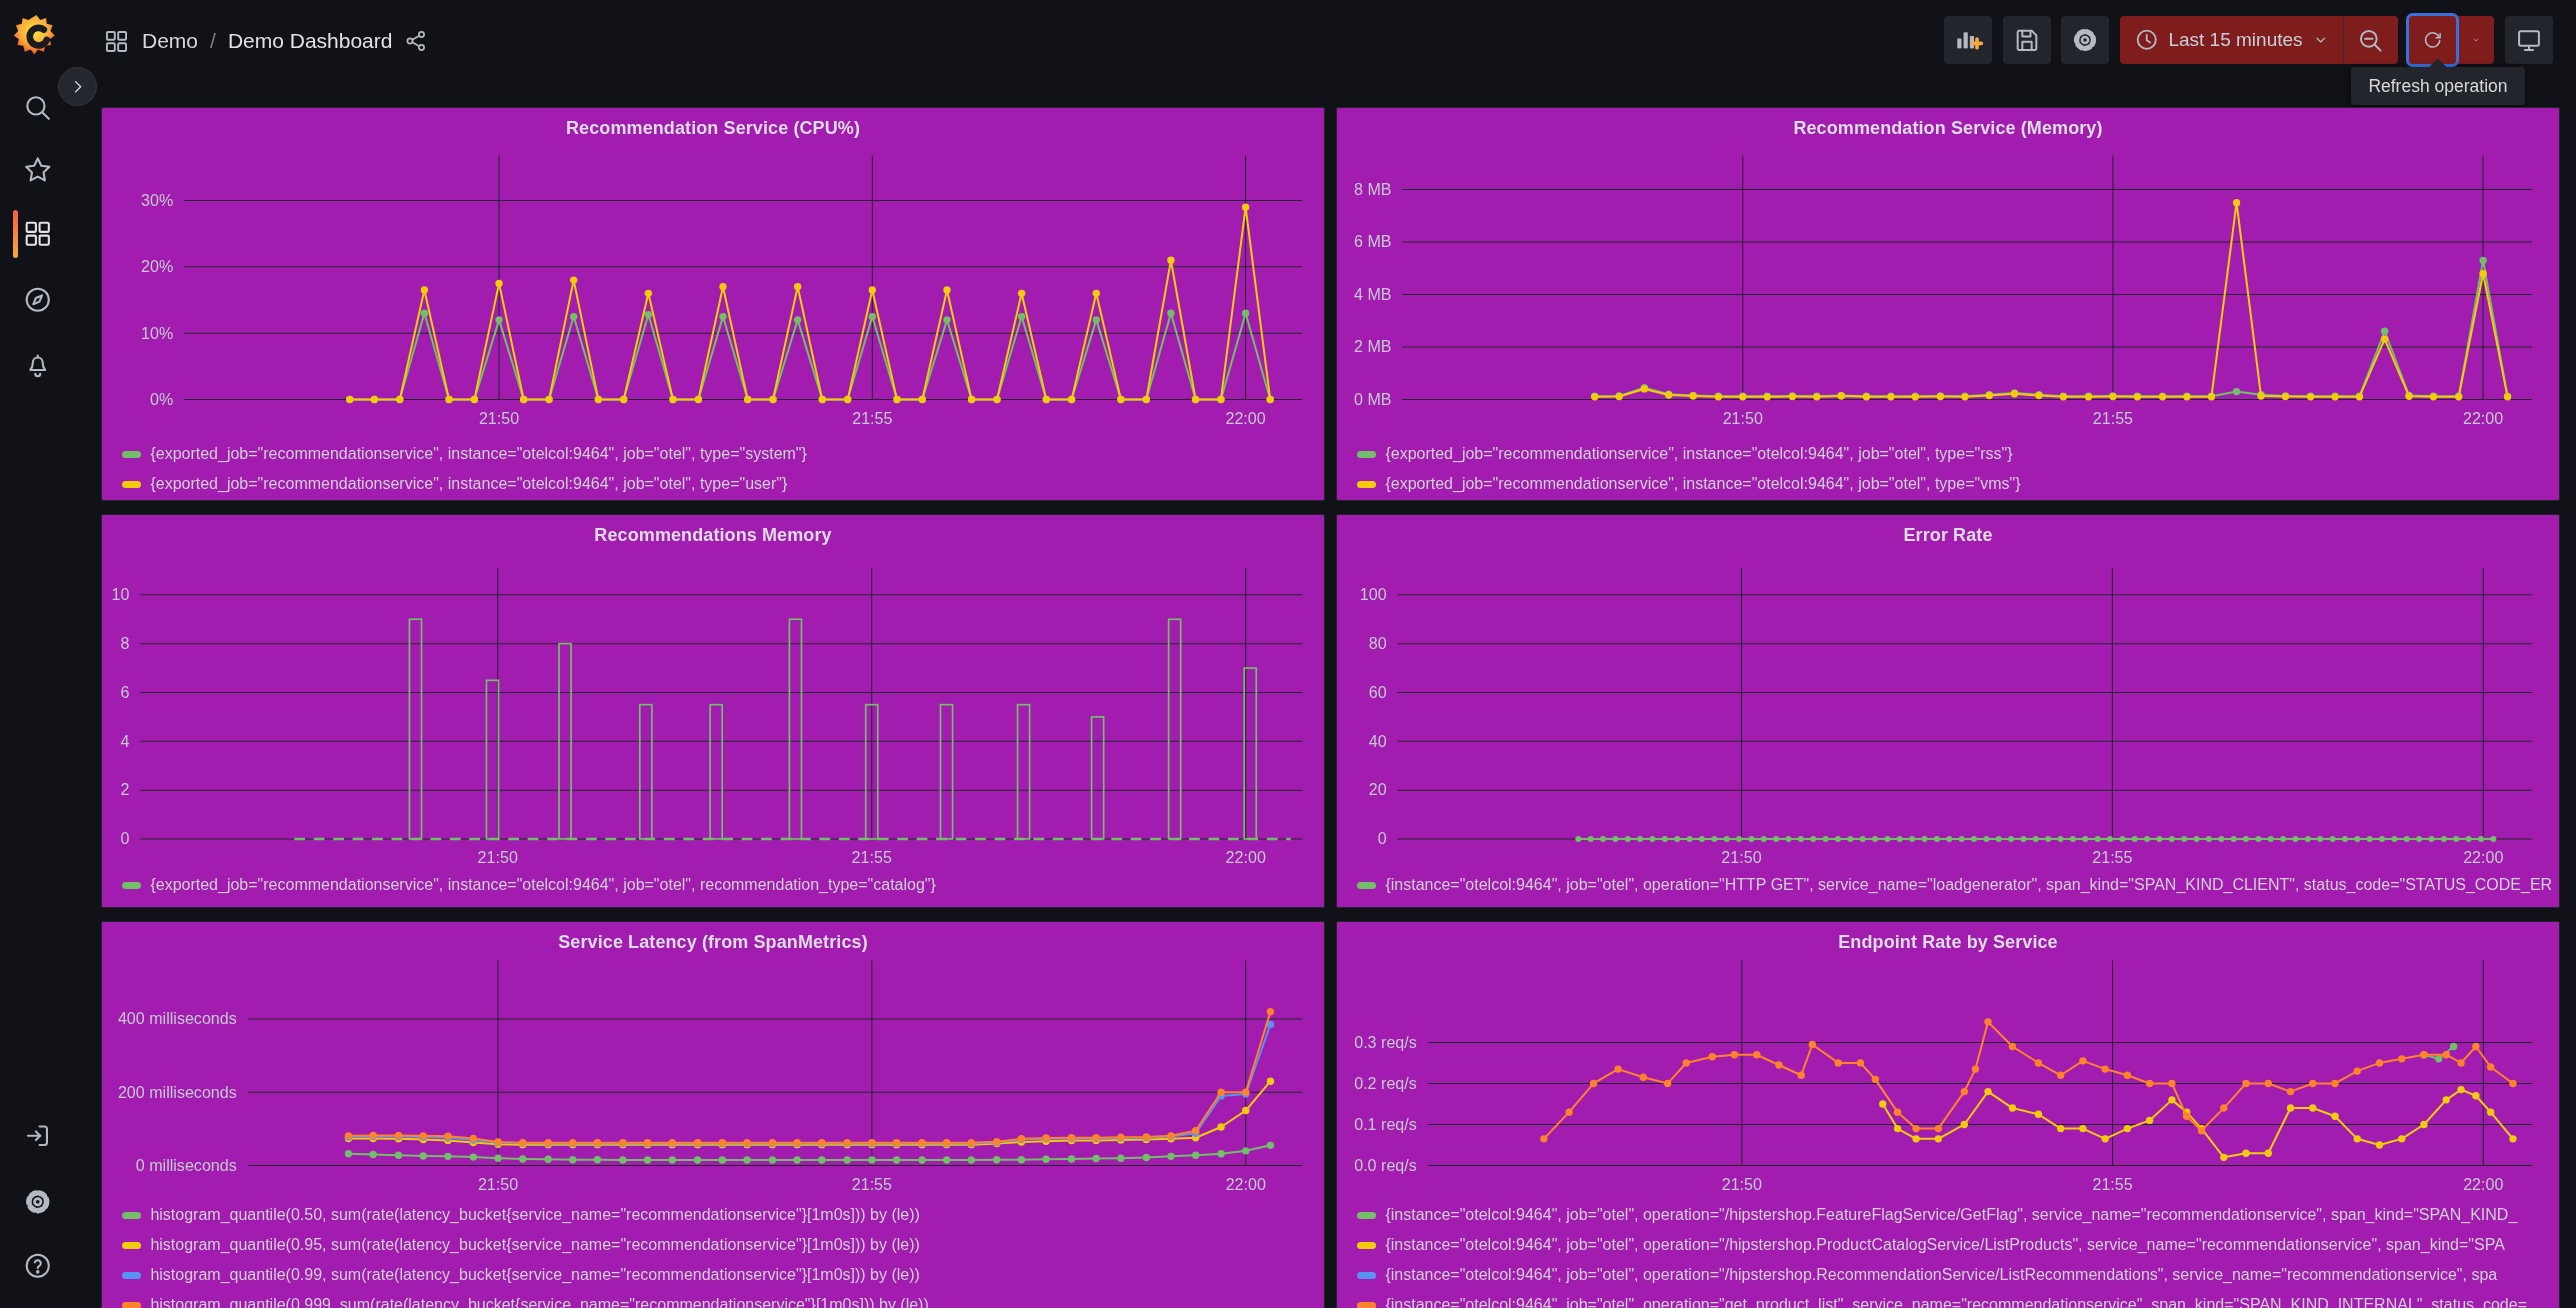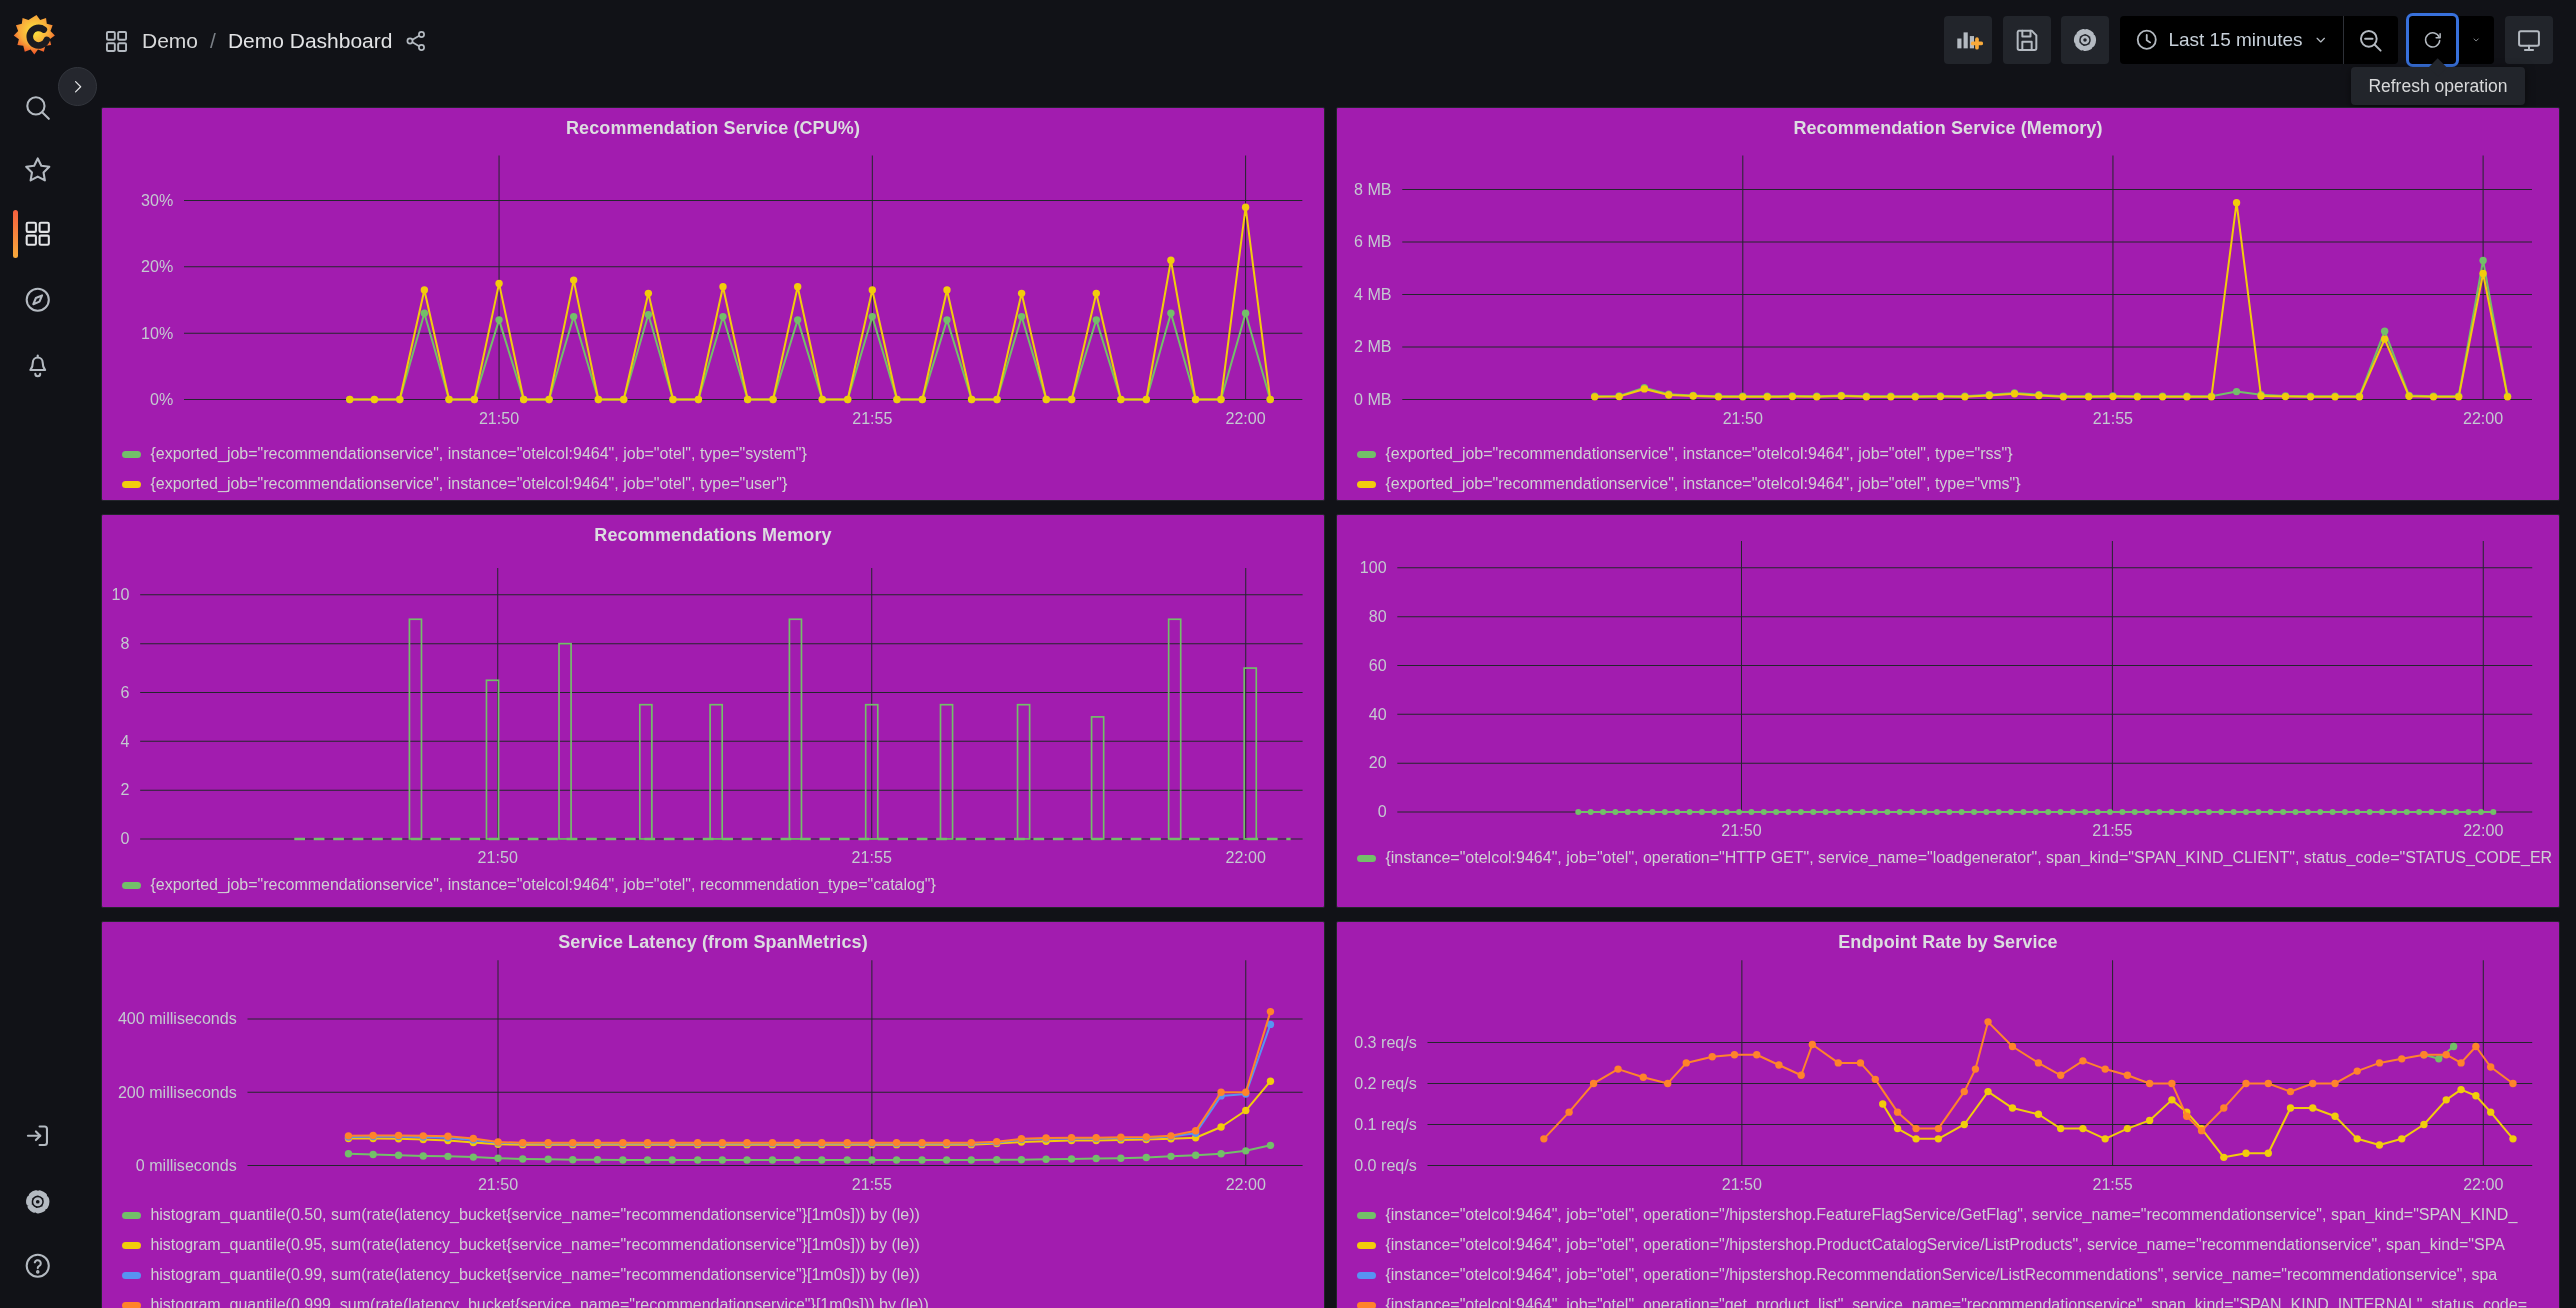--- a/index.html
+++ b/index.html
@@ -13,21 +13,21 @@
   .active-bar{position:absolute;left:12.8px;width:5.4px;height:48px;border-radius:3.4px;background:linear-gradient(180deg,#f55f3e,#f8aa3b);}
   .expand-btn{position:absolute;left:58px;top:67px;width:39px;height:39px;border-radius:50%;background:#25272e;border:0.7px solid #33363d;display:flex;align-items:center;justify-content:center;z-index:9;cursor:pointer;}
   
   .topnav{position:absolute;left:75px;top:0;right:0;height:82px;background:#111217;}
   .breadcrumb{position:absolute;left:28px;top:0;height:82px;display:flex;align-items:center;gap:12px;}
   .crumb-section{font-size:21px;color:#d8d9da;}
   .crumb-sep{font-size:21px;color:#7b8087;}
   .crumb-page{font-size:21px;color:#e2e3e5;}
   .toolbar{position:absolute;right:23px;top:16px;display:flex;align-items:center;gap:10.7px;}
   .tb-btn{height:48px;min-width:48px;background:#22252b;border:none;border-radius:4px;display:flex;align-items:center;justify-content:center;cursor:pointer;padding:0 9.4px;box-sizing:border-box;}
-  .tb-group{display:flex;align-items:stretch;background:#000000;border-radius:4px;height:48px;}
+  .tb-group{display:flex;align-items:stretch;background:#7f1d1d;border-radius:4px;height:48px;}
   .tb-sec{display:flex;align-items:center;justify-content:center;padding:0 13.4px;cursor:pointer;background:none;border:none;}
   .tb-sec + .tb-sec{border-left:0.7px solid #2e3138;}
   .time-label{font-size:19px;color:#c7d0d9;margin:0 9.4px 0 9.4px;white-space:nowrap;}
   .refresh-sec{position:relative;width:48px;}
   .focus-ring{position:absolute;inset:-2.7px;border:3.4px solid #3871dc;border-radius:6.7px;pointer-events:none;}
   .tooltip{position:absolute;right:51px;top:67px;background:#22252b;border-radius:4px;height:38px;display:flex;align-items:center;padding:0 17.5px;font-size:17.5px;color:#d8d9da;box-shadow:0 2.7px 9.4px rgba(0,0,0,.5);white-space:nowrap;}
   .tooltip .arrow{position:absolute;top:-6px;left:50%;margin-left:-6.7px;width:13.4px;height:13.4px;background:#22252b;transform:rotate(45deg);}
   
   .panel{position:absolute;background:#a21caf;border:0.7px solid #22252b;border-radius:2px;box-sizing:border-box;padding:6.7px 8px;overflow:hidden;}
   .panel h2{margin:0;height:27px;line-height:27px;text-align:center;font-size:18px;font-weight:600;color:#dcdde0;letter-spacing:0.1px;}
@@ -468,20 +468,21 @@
       </svg>
     <ul class="legend" id="legend2">
         <li>
           <span class="swatch" style="background: rgb(115, 191, 105);"></span>
           <span>{exported_job="recommendationservice", instance="otelcol:9464", job="otel", recommendation_type="catalog"}</span>
         </li>
       </ul>
   </section>
 
   <section class="panel" style="left:1336px;top:514px;width:1224px;height:394px">
+    <h2>Error Rate</h2>
     <svg class="chart" id="chart3" viewBox="0 0 1798 475" height="319">
         <line x1="78" y1="432" x2="1770" y2="432" stroke="#24262d" stroke-width="1.5"></line>
         <line x1="78" y1="359.2072072072072" x2="1770" y2="359.2072072072072" stroke="#24262d" stroke-width="1.5"></line>
         <line x1="78" y1="286.4144144144144" x2="1770" y2="286.4144144144144" stroke="#24262d" stroke-width="1.5"></line>
         <line x1="78" y1="213.6216216216216" x2="1770" y2="213.6216216216216" stroke="#24262d" stroke-width="1.5"></line>
         <line x1="78" y1="140.82882882882882" x2="1770" y2="140.82882882882882" stroke="#24262d" stroke-width="1.5"></line>
         <line x1="78" y1="68.03603603603602" x2="1770" y2="68.03603603603602" stroke="#24262d" stroke-width="1.5"></line>
         <line x1="591.1294117647059" y1="28" x2="591.1294117647059" y2="432" stroke="#24262d" stroke-width="1.5"></line>
         <line x1="1144.070588235294" y1="28" x2="1144.070588235294" y2="432" stroke="#24262d" stroke-width="1.5"></line>
         <line x1="1697.0117647058823" y1="28" x2="1697.0117647058823" y2="432" stroke="#24262d" stroke-width="1.5"></line>

